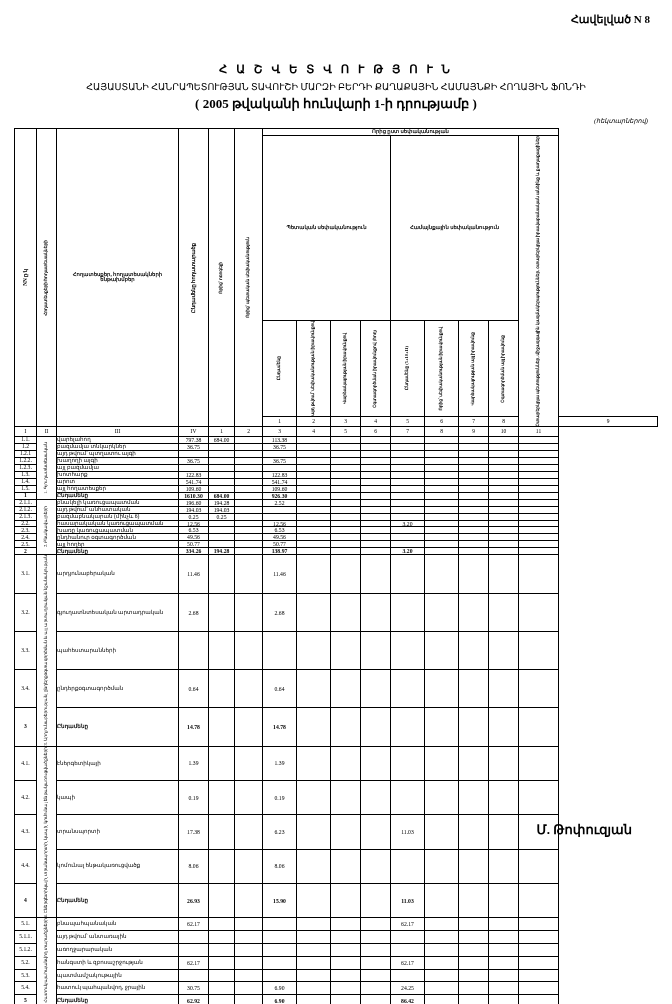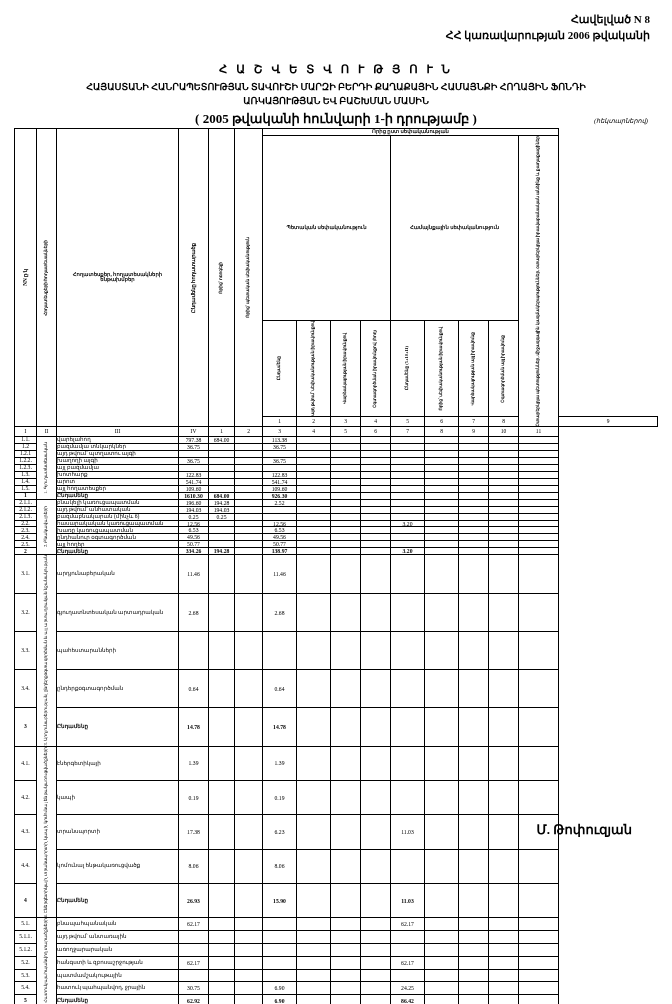--- a/index.html
+++ b/index.html
@@ -17,21 +17,21 @@
     position:absolute;right:22px;top:12px;
     text-align:right;font-weight:bold;font-size:11px;line-height:1.45;
   }
   .hdr-center{
     position:absolute;left:0;right:0;top:62px;text-align:center;
   }
   .doc-title{
     font-weight:bold;font-size:11.5px;letter-spacing:3px;margin-bottom:4px;
   }
   .doc-sub{
-    font-weight:bold;font-size:9.5px;line-height:1.5;
+    font-weight:normal;font-size:9.5px;line-height:1.5;
   }
   .doc-sub2{font-weight:bold;font-size:13px;margin-top:2px;}
   .unit-note{
     position:absolute;right:24px;top:117px;font-size:6.5px;font-style:italic;
   }
 
   
   table.main{
     position:absolute;left:14px;top:128px;
     border-collapse:collapse;
@@ -85,27 +85,25 @@
     position:absolute;right:40px;bottom:22px;font-size:13px;font-weight:bold;
   }
 </style>
 </head>
 <body>
 
 <div class="page">
 
   <div class="hdr-right">
     <div>Հավելված N 8</div>
-    <div>ՀՀ կառավարության 2006 թվականի</div>
   </div>
 
   <div class="hdr-center">
     <div class="doc-title">Հ Ա Շ Վ Ե Տ Վ Ո Ւ Թ Յ Ո Ւ Ն</div>
     <div class="doc-sub">ՀԱՅԱՍՏԱՆԻ ՀԱՆՐԱՊԵՏՈՒԹՅԱՆ ՏԱՎՈՒՇԻ ՄԱՐԶԻ ԲԵՐԴԻ ՔԱՂԱՔԱՅԻՆ ՀԱՄԱՅՆՔԻ ՀՈՂԱՅԻՆ ՖՈՆԴԻ</div>
-    <div class="doc-sub">ԱՌԿԱՅՈՒԹՅԱՆ ԵՎ ԲԱՇԽՄԱՆ ՄԱՍԻՆ</div>
     <div class="doc-sub2">( 2005 թվականի հունվարի 1-ի դրությամբ )</div>
   </div>
   <div class="unit-note">(հեկտարներով)</div>
 
   <table class="main">
     <colgroup>
       <col class="c-no">
         <col class="c-grp">
         <col class="c-name">
         <col class="c-tot">

